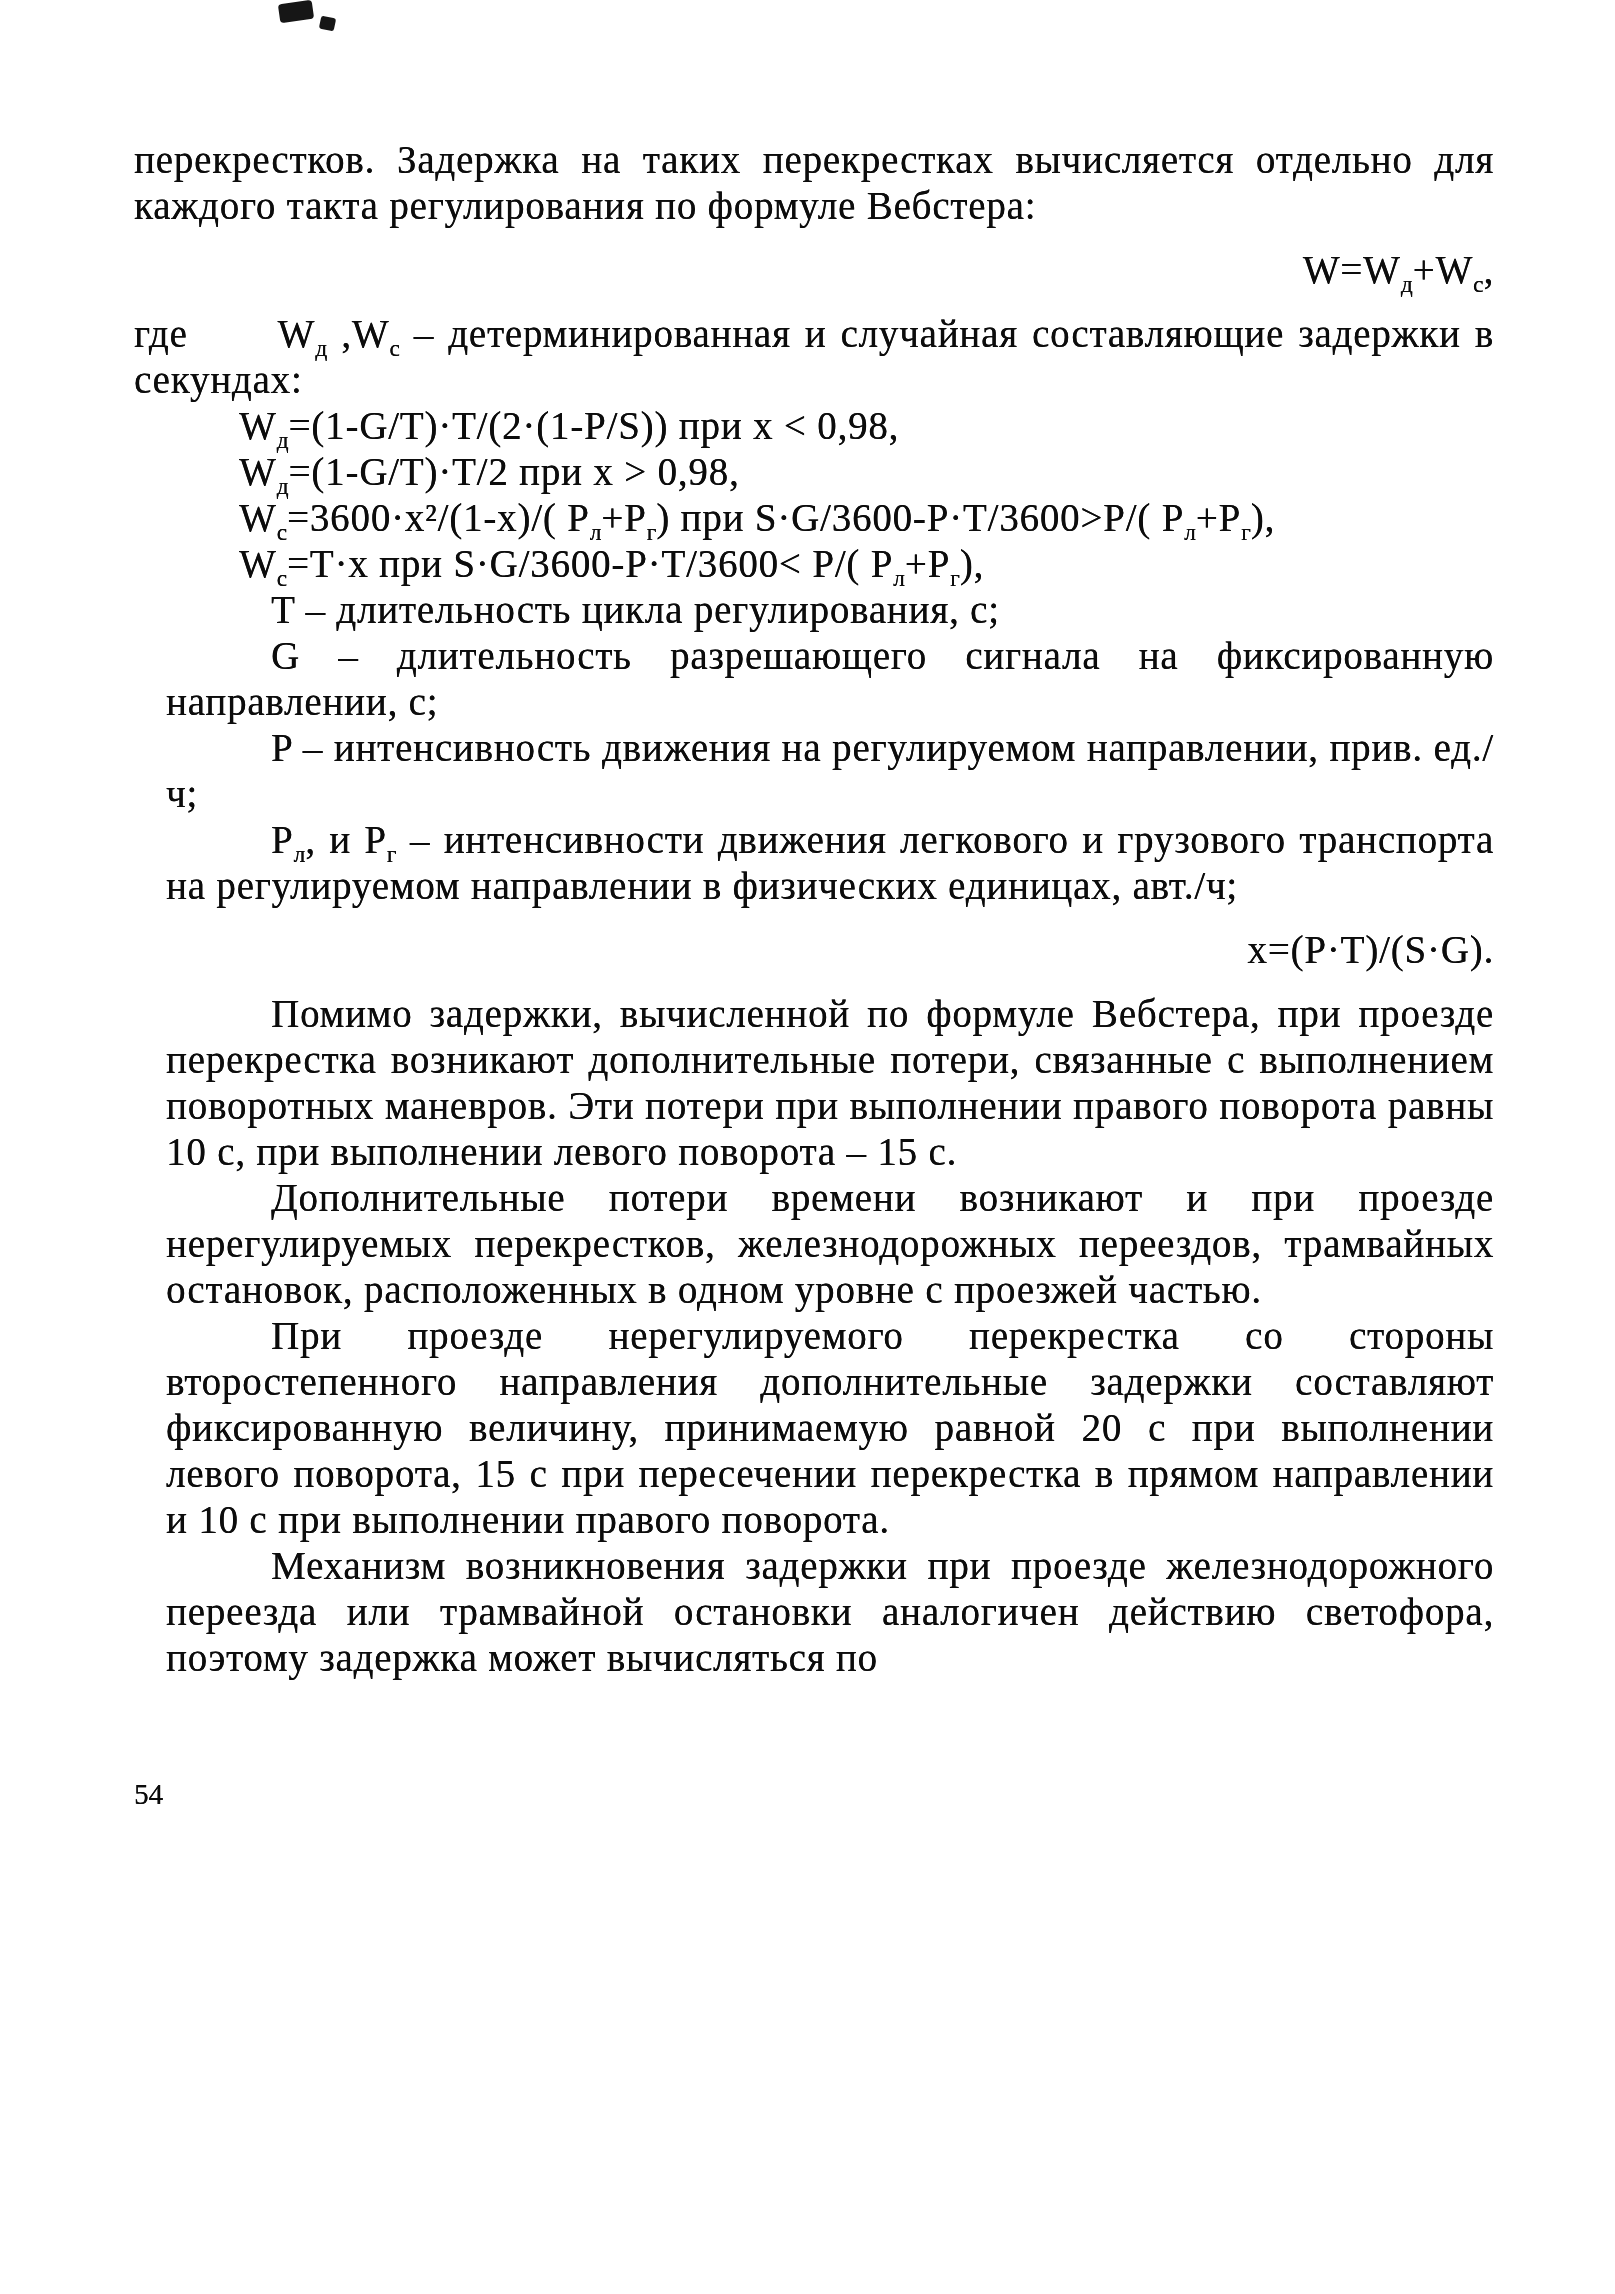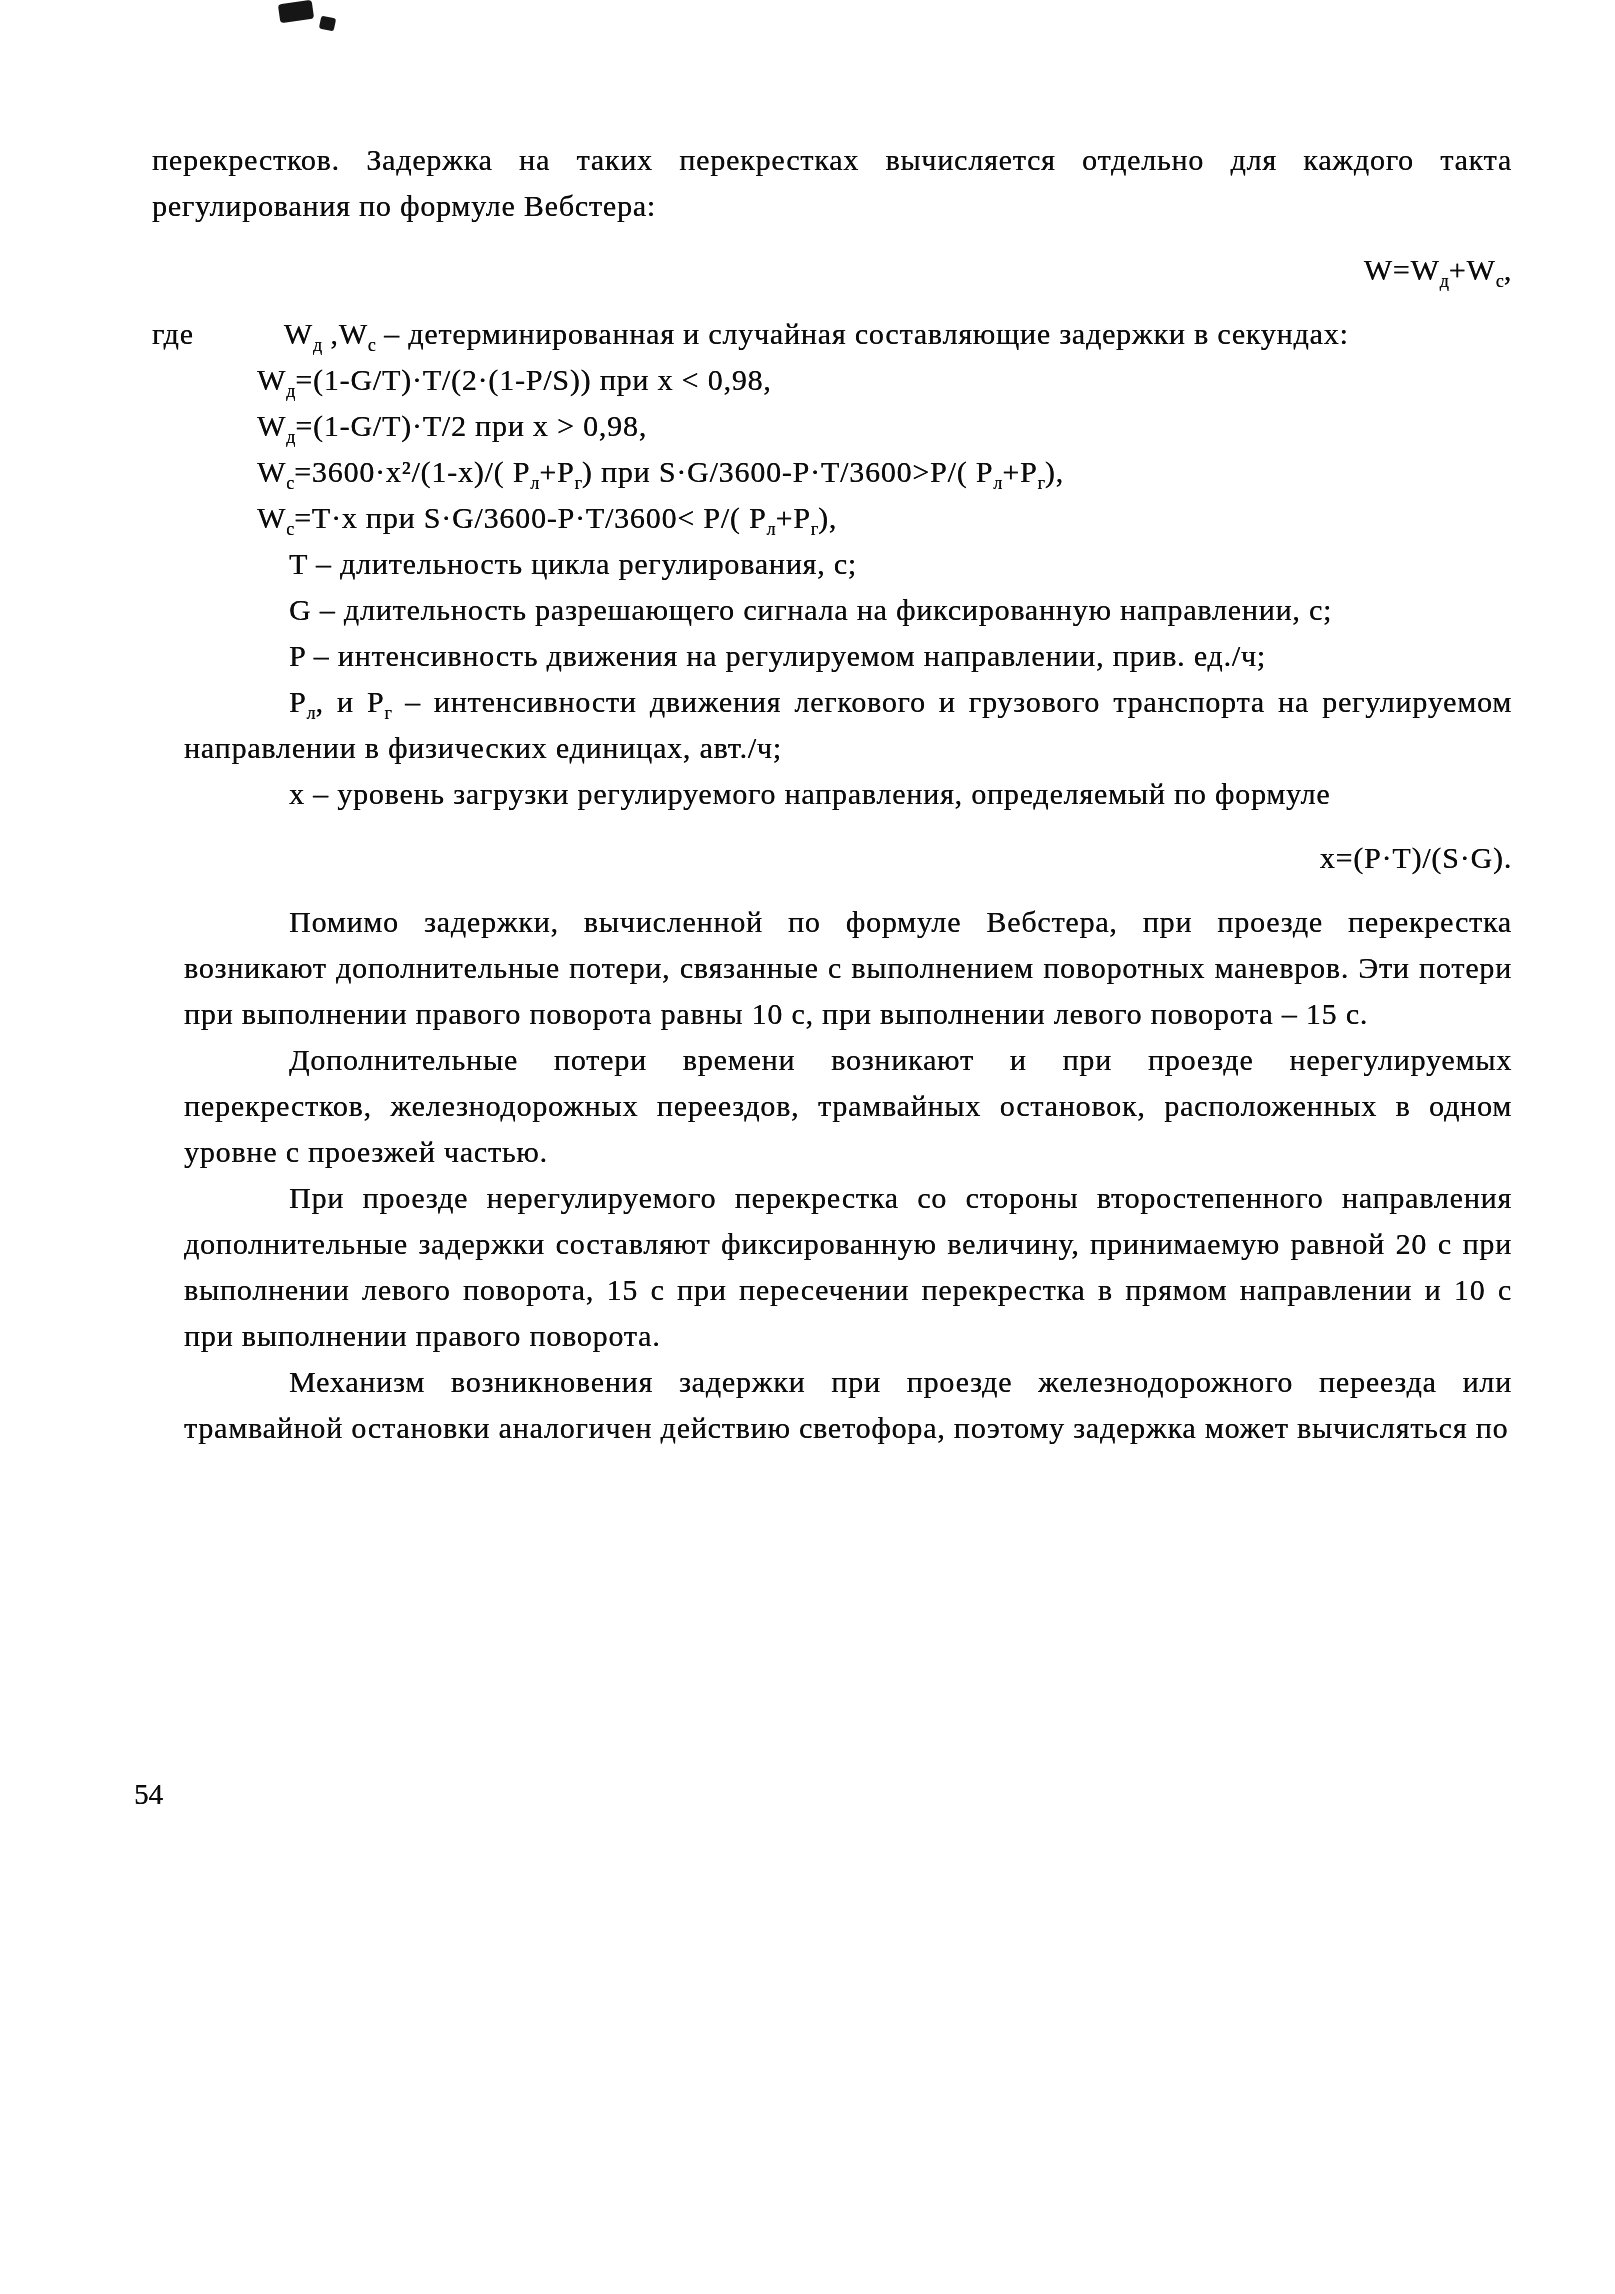--- a/index.html
+++ b/index.html
@@ -10,24 +10,24 @@
     width: 1616px;
     height: 2295px;
     background: #ffffff;
     font-family: "Liberation Serif", serif;
     color: #0c0c0c;
     overflow: hidden;
   }
 
   .content {
     position: absolute;
-    left: 152px;
+    left: 134px;
     top: 137px;
     width: 1360px;
-    font-size: 30px;
+    font-size: 39px;
     line-height: 46px;
     letter-spacing: 0.8px;
     text-align: justify;
     text-shadow: 0.2px 0 0 currentColor;
   }
 
   .para { margin: 0; }
   .indent { text-indent: 105px; margin-left: 32px; }
 
   .formula-center {
@@ -110,21 +110,20 @@
     <div class="formula-line"><span>W</span><sub>с</sub><span>=T·x при S·G/3600-P·T/3600&lt; P/( P</span><sub>л</sub><span>+P</span><sub>г</sub><span>),</span></div>
 
     <p class="para indent">T – длительность цикла регулирования, с;</p>
 
     <p class="para indent">G – длительность разрешающего сигнала на фиксированную направлении, с;</p>
 
     <p class="para indent">P – интенсивность движения на регулируемом направлении, прив. ед./ч;</p>
 
     <p class="para indent"><span>P</span><sub>л</sub><span>, и P</span><sub>г</sub><span> – интенсивности движения легкового и грузового транспорта на регулируемом направлении в физических единицах, авт./ч;</span></p>
 
-    <p class="para indent">x – уровень загрузки регулируемого направления, определяемый по формуле</p>
 
     <div class="formula-center">x=(P·T)/(S·G).</div>
 
     <p class="para indent">Помимо задержки, вычисленной по формуле Вебстера, при проезде перекрестка возникают дополнительные потери, связанные с выполнением поворотных маневров. Эти потери при выполнении правого поворота равны 10 с, при выполнении левого поворота – 15 с.</p>
 
     <p class="para indent">Дополнительные потери времени возникают и при проезде нерегулируемых перекрестков, железнодорожных переездов, трамвайных остановок, расположенных в одном уровне с проезжей частью.</p>
 
     <p class="para indent">При проезде нерегулируемого перекрестка со стороны второстепенного направления дополнительные задержки составляют фиксированную величину, принимаемую равной 20 с при выполнении левого поворота, 15 с при пересечении перекрестка в прямом направлении и 10 с при выполнении правого поворота.</p>
 
     <p class="para indent">Механизм возникновения задержки при проезде железнодорожного переезда или трамвайной остановки аналогичен действию светофора, поэтому задержка может вычисляться по</p>

